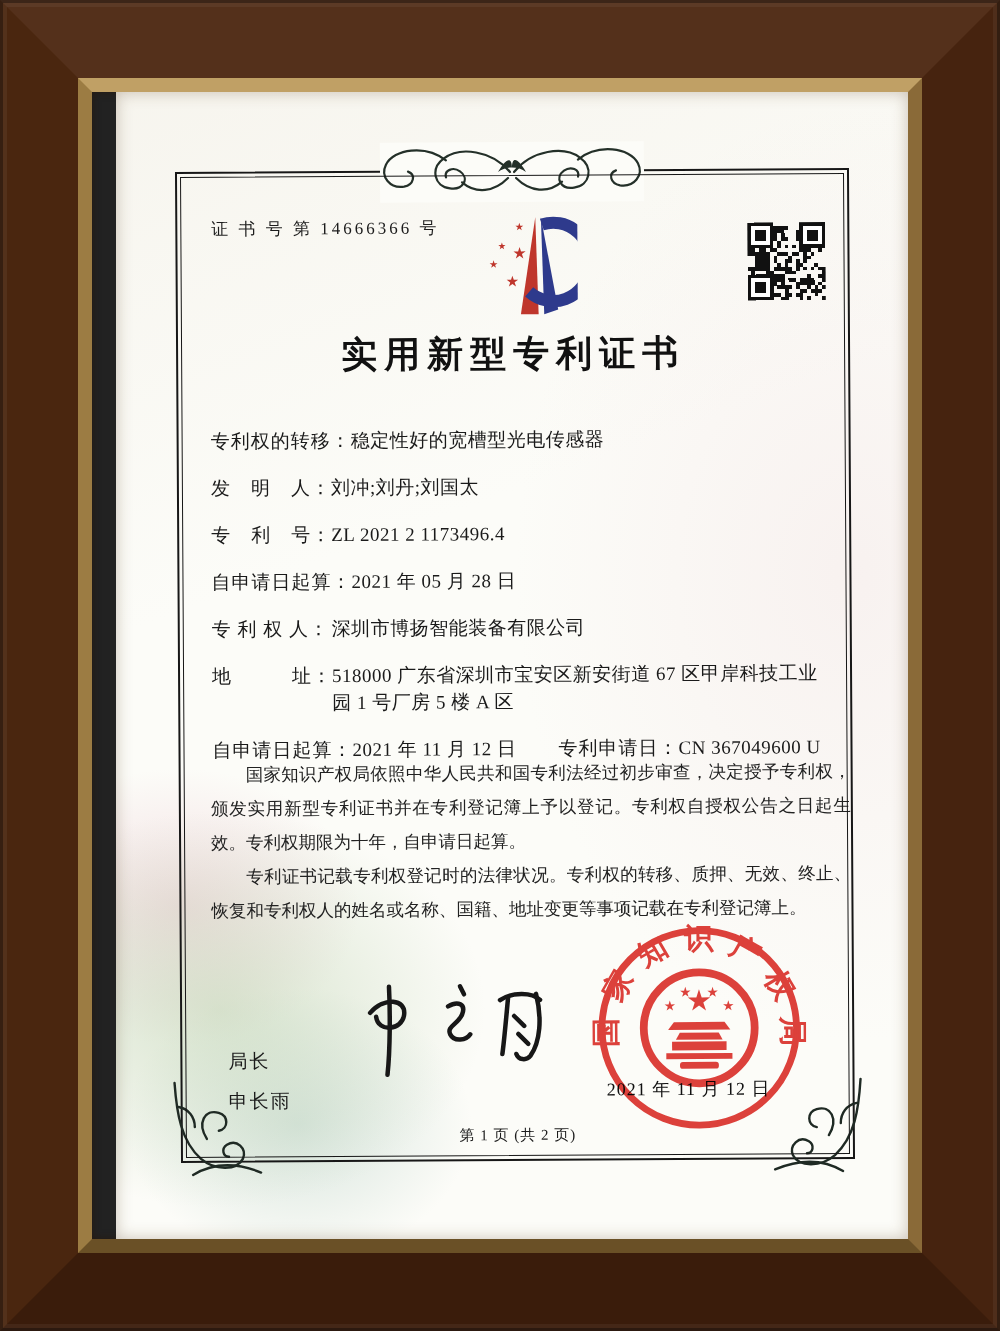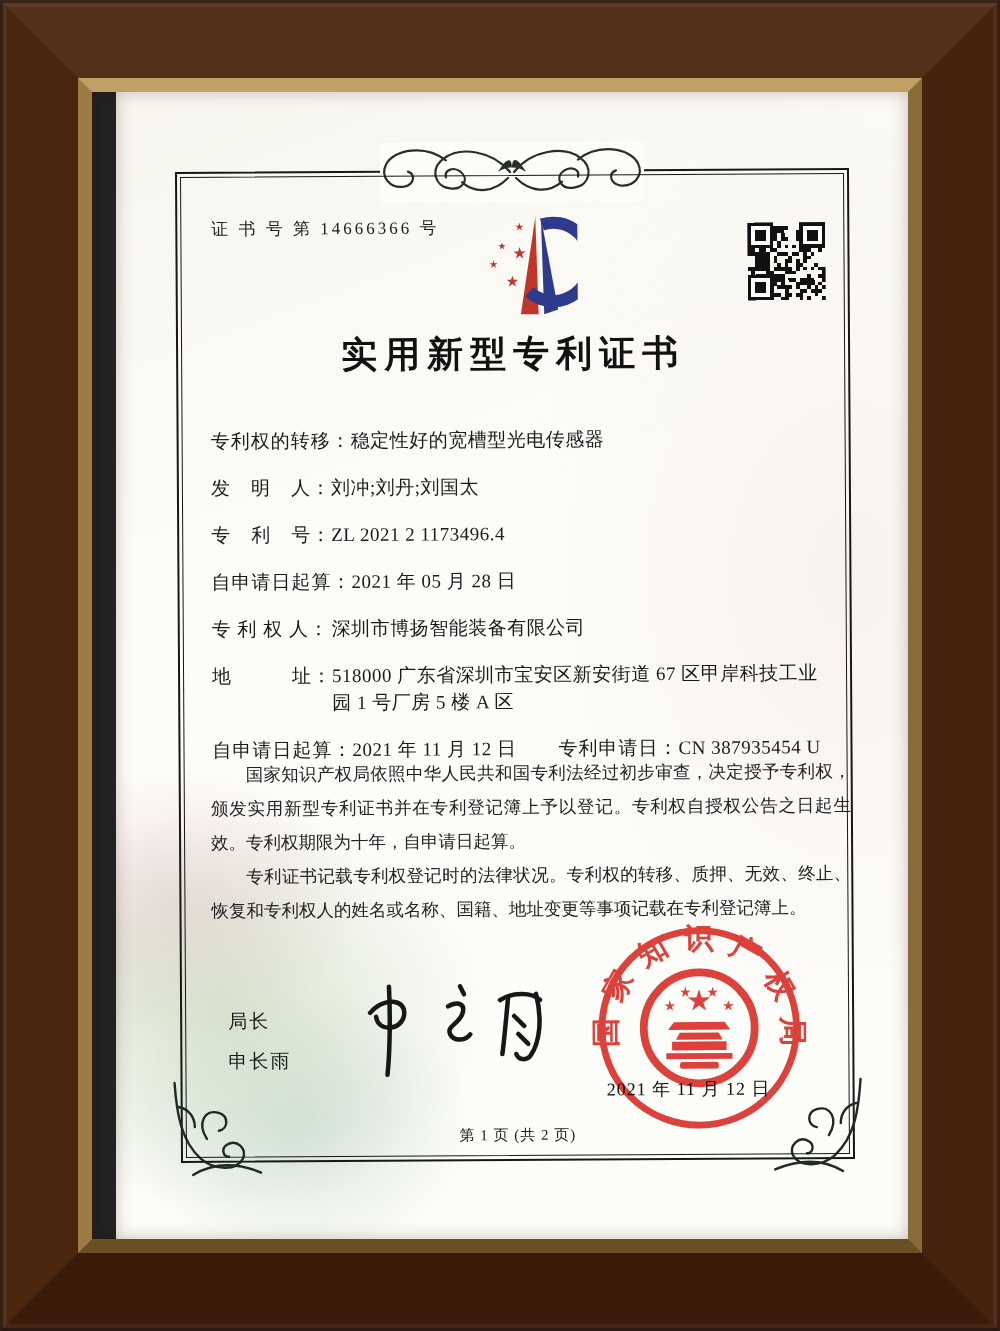--- a/index.html
+++ b/index.html
@@ -38,21 +38,21 @@
   .fields{position:absolute;left:32px;top:254px;width:648px;font-size:19px;color:#1a1a1a;}
   .row{margin-bottom:20px;line-height:27px;white-space:nowrap;}
   .row .lbl{display:inline-block;min-width:120px;letter-spacing:1px;}
   .row .val{letter-spacing:.5px;}
   .row-addr{white-space:normal;}
   .row-addr .val{display:inline-block;width:505px;vertical-align:top;white-space:normal;}
   .row-grant .pair2{margin-left:42px;}
   .body-text{position:absolute;left:30px;top:584px;width:640px;font-size:17.5px;
          line-height:34px;color:#222;text-align:justify;}
   .body-text p{margin:0;text-indent:2em;}
-  .officer{position:absolute;left:46px;top:828px;font-size:19px;color:#1a1a1a;line-height:40px;letter-spacing:2px;}
+  .officer{position:absolute;left:46px;top:868px;font-size:19px;color:#1a1a1a;line-height:40px;letter-spacing:2px;}
   .signature{position:absolute;left:150px;top:806px;width:230px;height:100px;}
   .seal-date{position:absolute;left:424px;top:906px;width:210px;font-size:18px;letter-spacing:1px;color:#111;z-index:1;}
   .seal{position:absolute;left:410px;top:750px;width:214px;height:214px;z-index:2;
         mix-blend-mode:multiply;opacity:.92;}
   .footer{position:absolute;left:0;bottom:14px;width:100%;text-align:center;font-size:15px;color:#1c1c1c;letter-spacing:1px;}
   
   .orn-top{position:absolute;top:-34px;left:50%;transform:translateX(-50%);width:340px;height:68px;}
   .orn-bl{position:absolute;left:-16px;bottom:-18px;width:100px;height:100px;}
   .orn-br{position:absolute;right:-16px;bottom:-18px;width:100px;height:100px;transform:scaleX(-1);}
 </style>
@@ -283,21 +283,21 @@
           <div class="row">
             <span class="lbl">自申请日起算：</span><span class="val">2021 年 05 月 28 日</span>
           </div>
           <div class="row">
             <span class="lbl">专 利 权 人：</span><span class="val">深圳市博扬智能装备有限公司</span>
           </div>
           <div class="row row-addr">
             <span class="lbl">地　　　址：</span><span class="val">518000 广东省深圳市宝安区新安街道 67 区甲岸科技工业园 1 号厂房 5 楼 A 区</span>
           </div>
           <div class="row row-grant">
-            <span class="lbl">自申请日起算：</span><span class="val">2021 年 11 月 12 日</span><span class="pair2"><span class="lbl" style="min-width:0;">专利申请日：</span><span class="val">CN 387935454 U</span></span>
+            <span class="lbl">自申请日起算：</span><span class="val">2021 年 11 月 12 日</span><span class="pair2"><span class="lbl" style="min-width:0;">专利申请日：</span><span class="val">CN 367049600 U</span></span>
           </div>
         </div>
 
         <div class="body-text">
           <p>国家知识产权局依照中华人民共和国专利法经过初步审查，决定授予专利权，颁发实用新型专利证书并在专利登记簿上予以登记。专利权自授权公告之日起生效。专利权期限为十年，自申请日起算。</p>
           <p>专利证书记载专利权登记时的法律状况。专利权的转移、质押、无效、终止、恢复和专利权人的姓名或名称、国籍、地址变更等事项记载在专利登记簿上。</p>
         </div>
 
         <div class="officer">
           <div>局长</div>

